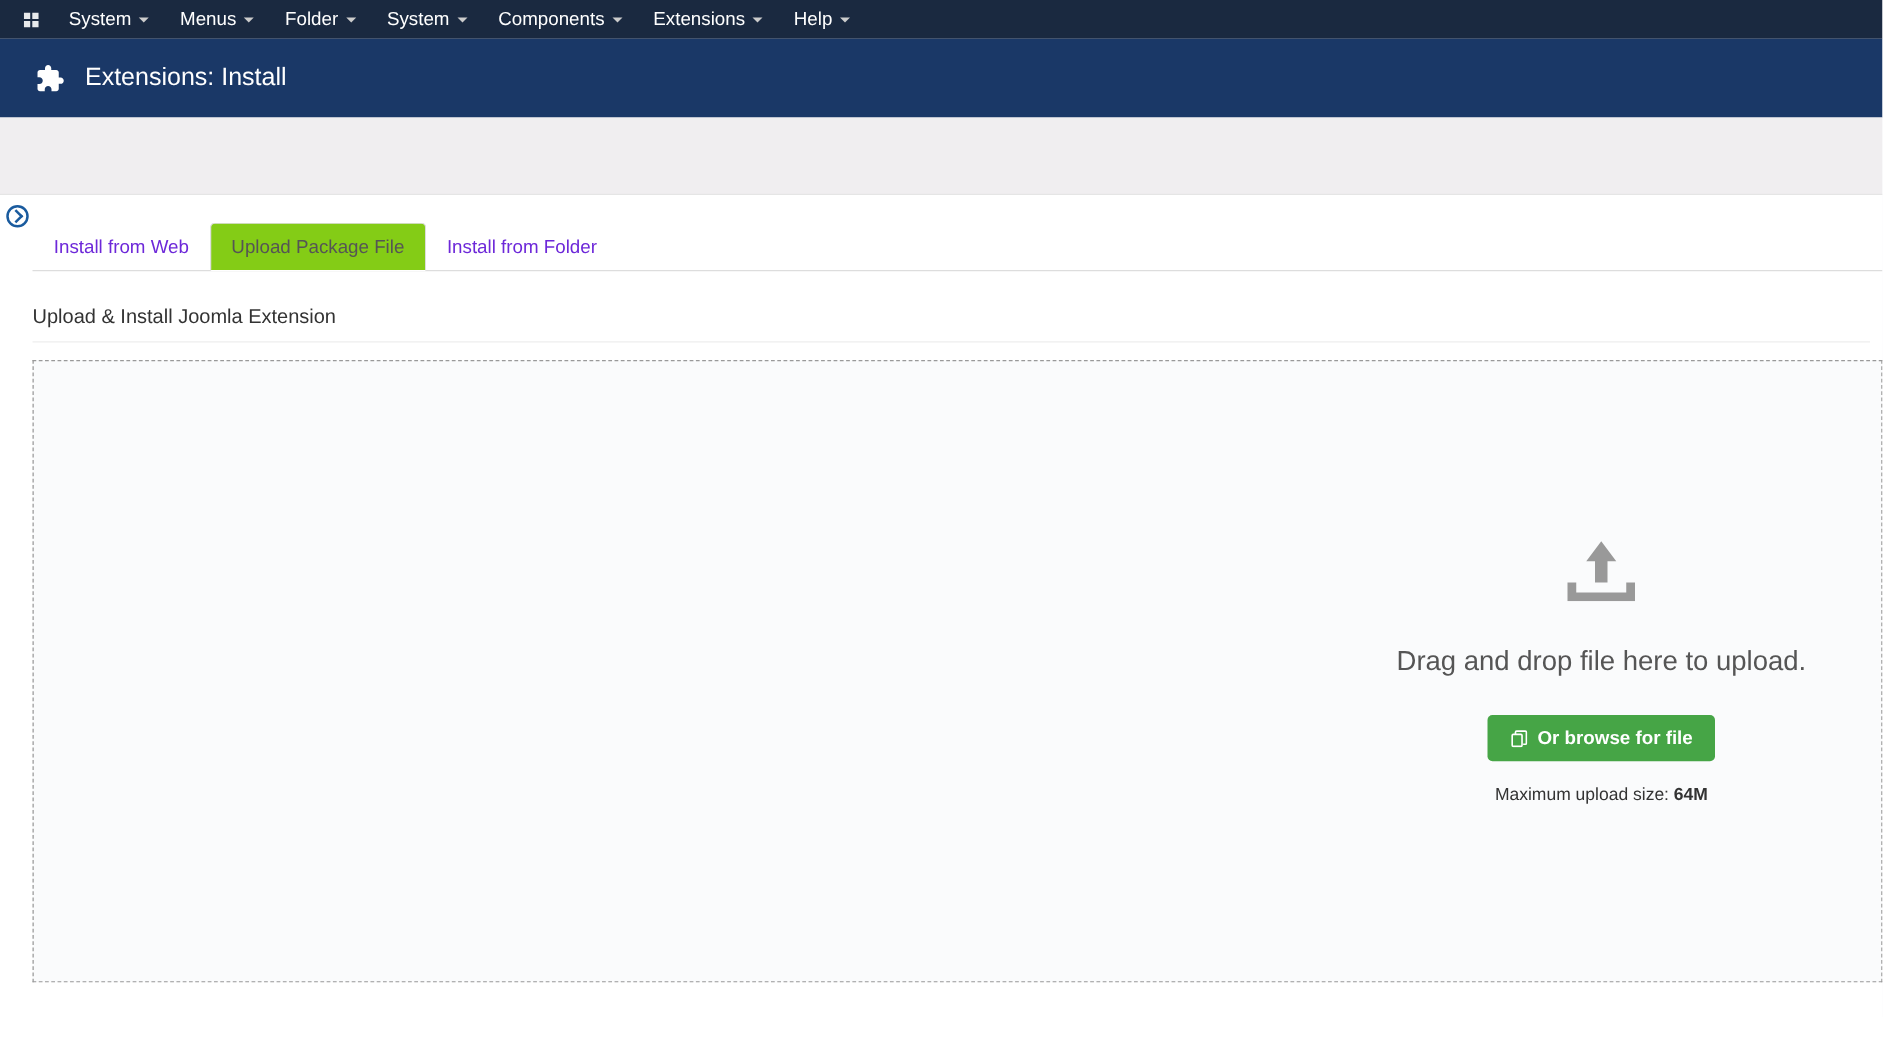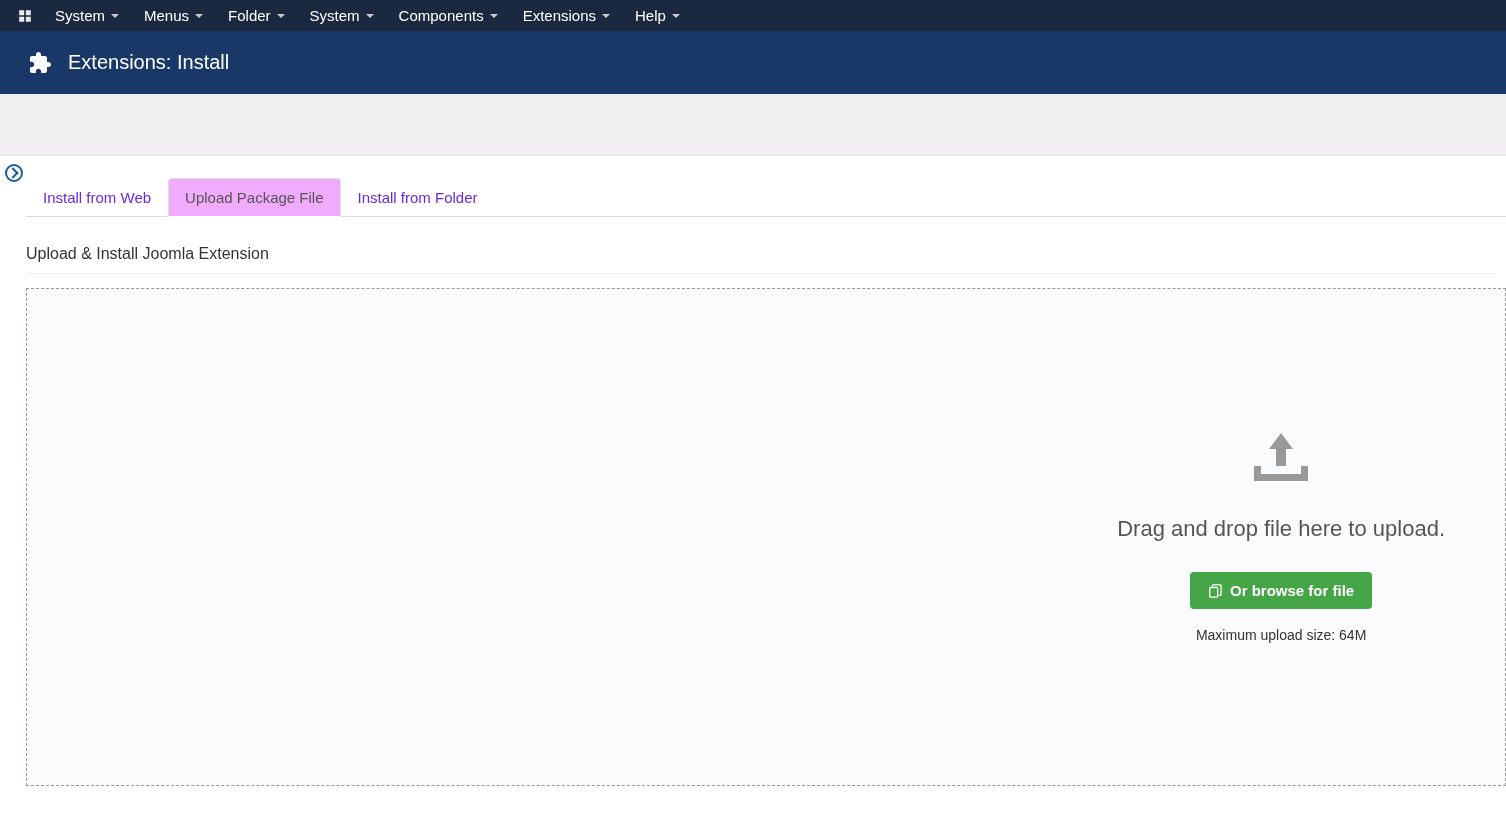--- a/index.html
+++ b/index.html
@@ -16,32 +16,32 @@
     .page-title { color: #fff; font-size: 20px; font-weight: 400; }
     
     .toolbar-area { background: #f0eef0; height: 62px; border-bottom: 1px solid #e5e5e5; }
     
     .content-area { padding: 0; position: relative; }
     .arrow-circle { position: absolute; left: 5px; top: 8px; width: 18px; height: 18px; border: 2px solid #1a5b9e; border-radius: 50%; display: flex; align-items: center; justify-content: center; cursor: pointer; }
     .arrow-circle::after { content: ''; width: 6px; height: 6px; border-top: 2px solid #1a5b9e; border-right: 2px solid #1a5b9e; transform: rotate(45deg); margin-left: -2px; }
     
     .tabs { display: flex; border-bottom: 1px solid #ddd; margin-left: 26px; padding-top: 22px; }
     .tab { padding: 10px 16px; color: #6d28d9; font-size: 15px; cursor: pointer; border: 1px solid transparent; border-bottom: none; }
-    .tab.active { color: #555; border: 1px solid #ddd; border-bottom: 1px solid #fff; margin-bottom: -1px; background: #f0abfc; border-radius: 4px 4px 0 0; }
+    .tab.active { color: #555; border: 1px solid #ddd; border-bottom: 1px solid #fff; margin-bottom: -1px; background: #84cc16; border-radius: 4px 4px 0 0; }
     
     .section-title { font-size: 16px; font-weight: 400; color: #333; margin: 28px 0 14px 26px; padding-bottom: 10px; border-bottom: 1px solid #eee; margin-right: 10px; }
     
     .dropzone { margin: 0 0 0 26px; border: 1px dashed #999; background: #fafbfc; min-height: 498px; display: flex; flex-direction: column; align-items: center; justify-content: center; position: relative; }
     .upload-content { position: absolute; right: 60px; top: 50%; transform: translateY(-50%); display: flex; flex-direction: column; align-items: center; margin-left: 12px; }
     .upload-icon { width: 56px; height: 50px; margin-bottom: 35px; }
     .drag-text { font-size: 22px; color: #555; margin-bottom: 30px; }
     .browse-btn { background: #46a546; color: #fff; border: none; padding: 10px 18px; font-size: 15px; border-radius: 4px; cursor: pointer; display: flex; align-items: center; gap: 8px; margin-bottom: 18px; font-weight: bold; }
     .copy-icon { width: 14px; height: 14px; }
     .max-size { font-size: 14px; color: #333; }
-    .max-size strong { font-weight: 400; }
+    .max-size strong { font-weight: 700; }
   </style>
 </head>
 <body>
 
 <div class="top-nav">
   <svg class="joomla-logo" viewBox="0 0 24 24" fill="#fff">
     <path d="M5 5 L11 5 L11 11 L5 11 Z M13 5 L19 5 L19 11 L13 11 Z M5 13 L11 13 L11 19 L5 19 Z M13 13 L19 13 L19 19 L13 19 Z" opacity="0.9"></path>
   </svg>
   <div class="nav-items">
     <div class="nav-item">

